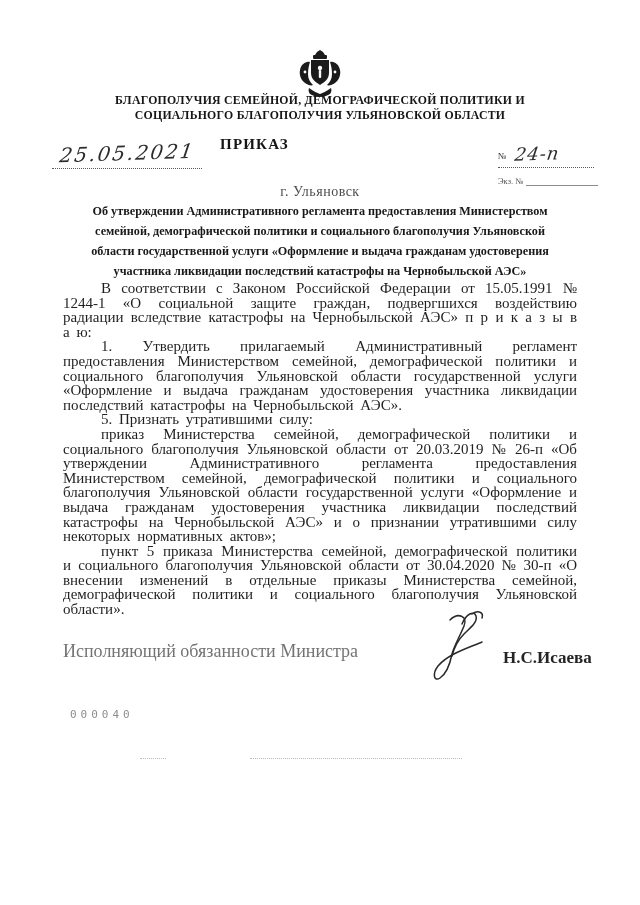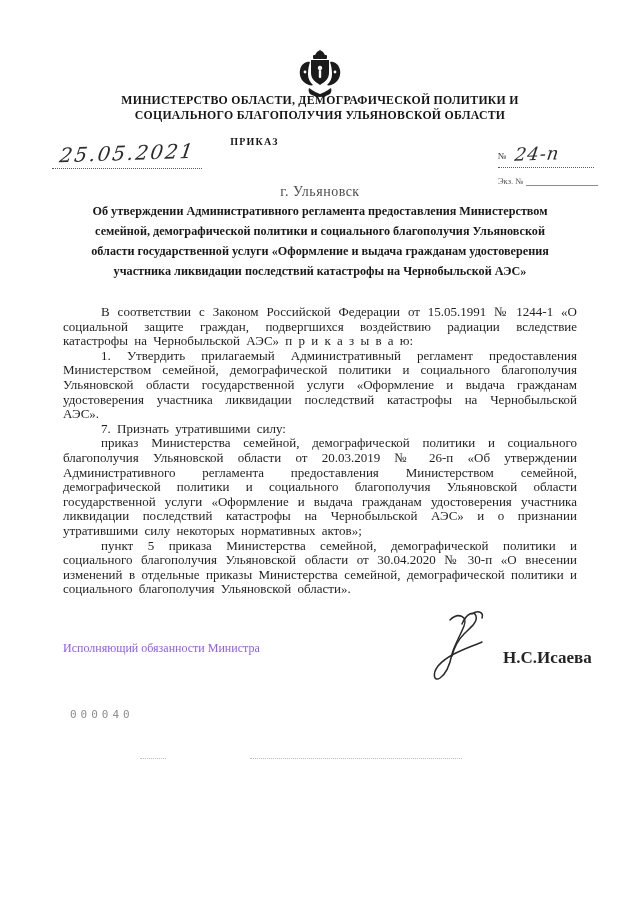--- a/index.html
+++ b/index.html
@@ -13,21 +13,21 @@
   }
   
   .emblem{position:absolute;left:297px;top:50px;width:46px;height:50px;}
   .ministry{
     position:absolute;left:0;top:93px;width:640px;
     text-align:center;font-weight:700;font-size:11.8px;line-height:15px;
     letter-spacing:.25px;color:#161616;
   }
   .doc-type{
     position:absolute;left:0;top:136px;width:509px;
-    text-align:center;font-weight:700;font-size:10px;letter-spacing:1.2px;color:#161616;
+    text-align:center;font-weight:700;font-size:15px;letter-spacing:1.2px;color:#161616;
   }
   
   .hand{
     font-style:italic;color:#2d2d2d;
     transform:skewX(-10deg) rotate(-2deg);
     font-family:"DejaVu Serif", serif;
   }
   .date-field{
     position:absolute;left:52px;top:141px;width:150px;
     text-align:center;border-bottom:1.6px dotted #5a5a5a;padding-bottom:3px;
@@ -51,27 +51,27 @@
   }
   
   .title{
     position:absolute;left:78px;top:201px;width:484px;
     text-align:center;font-weight:700;font-size:12.2px;line-height:20px;
     color:#181818;
   }
   
   .body-text{
     position:absolute;left:63px;top:281px;width:514px;
-    font-size:13px;line-height:14.6px;text-align:justify;
-    word-spacing:3px;color:#1f1f1f;margin-top:24px;
+    font-size:15px;line-height:14.6px;text-align:justify;
+    word-spacing:3px;color:#1f1f1f;
   }
   .body-text p{margin:0;text-indent:38px;}
   
   .sig-title{
-    position:absolute;left:63px;top:641px;font-size:12px;color:#8b5cf6;
+    position:absolute;left:63px;top:641px;font-size:18px;color:#737373;
   }
   .sig-mark{position:absolute;left:428px;top:608px;width:72px;height:78px;}
   .sig-name{
     position:absolute;left:503px;top:648px;font-size:17px;font-weight:700;color:#242424;
   }
   
   .page-stamp{
     position:absolute;left:70px;top:708px;
     font-family:"DejaVu Sans Mono", monospace;
     font-size:11px;color:#8d8d8d;letter-spacing:4px;
@@ -104,21 +104,21 @@
         <circle cx="23" cy="18" r="2.2"></circle>
         <rect x="21.8" y="20" width="2.4" height="8" rx="1"></rect>
         <circle cx="8" cy="22" r="1.4"></circle>
         <circle cx="38" cy="22" r="1.4"></circle>
         <circle cx="23" cy="42" r="1.3"></circle>
       </g>
     </svg>
   </div>
 
   <div class="ministry">
-    <div>МИНИСТЕРСТВО ОБЛАСТИ, ДЕМОГРАФИЧЕСКОЙ ПОЛИТИКИ И</div>
+    <div>БЛАГОПОЛУЧИЯ СЕМЕЙНОЙ, ДЕМОГРАФИЧЕСКОЙ ПОЛИТИКИ И</div>
     <div>СОЦИАЛЬНОГО БЛАГОПОЛУЧИЯ УЛЬЯНОВСКОЙ ОБЛАСТИ</div>
   </div>
 
   <div class="doc-type">ПРИКАЗ</div>
 
   <div class="date-field">
     <span class="hand">25.05.2021</span>
   </div>
 
   <div class="num-field">
@@ -131,21 +131,21 @@
     <span class="copy-line"></span>
   </div>
 
   <div class="city">г. Ульяновск</div>
 
   <div class="title">Об утверждении Административного регламента предоставления Министерством семейной, демографической политики и социального благополучия Ульяновской области государственной услуги «Оформление и выдача гражданам удостоверения участника ликвидации последствий катастрофы на Чернобыльской АЭС»</div>
 
   <div class="body-text">
     <p>В соответствии с Законом Российской Федерации от 15.05.1991 № 1244-1 «О социальной защите граждан, подвергшихся воздействию радиации вследствие катастрофы на Чернобыльской АЭС» п р и к а з ы в а ю:</p>
     <p>1. Утвердить прилагаемый Административный регламент предоставления Министерством семейной, демографической политики и социального благополучия Ульяновской области государственной услуги «Оформление и выдача гражданам удостоверения участника ликвидации последствий катастрофы на Чернобыльской АЭС».</p>
-    <p>7. Признать утратившими силу:</p>
+    <p>5. Признать утратившими силу:</p>
     <p>приказ Министерства семейной, демографической политики и социального благополучия Ульяновской области от 20.03.2019 № 26-п «Об утверждении Административного регламента предоставления Министерством семейной, демографической политики и социального благополучия Ульяновской области государственной услуги «Оформление и выдача гражданам удостоверения участника ликвидации последствий катастрофы на Чернобыльской АЭС» и о признании утратившими силу некоторых нормативных актов»;</p>
     <p>пункт 5 приказа Министерства семейной, демографической политики и социального благополучия Ульяновской области от 30.04.2020 № 30-п «О внесении изменений в отдельные приказы Министерства семейной, демографической политики и социального благополучия Ульяновской области».</p>
   </div>
 
   <div class="sig-title">Исполняющий обязанности Министра</div>
 
   <div class="sig-mark">
     <svg width="72" height="78" viewBox="0 0 72 78" xmlns="http://www.w3.org/2000/svg">
       <g fill="none" stroke="#2a2a2a" stroke-width="1.5" stroke-linecap="round">
         <path d="M34 16 C38 6 46 2 48 8 C50 14 42 20 36 26 C30 32 26 40 24 48"></path>

